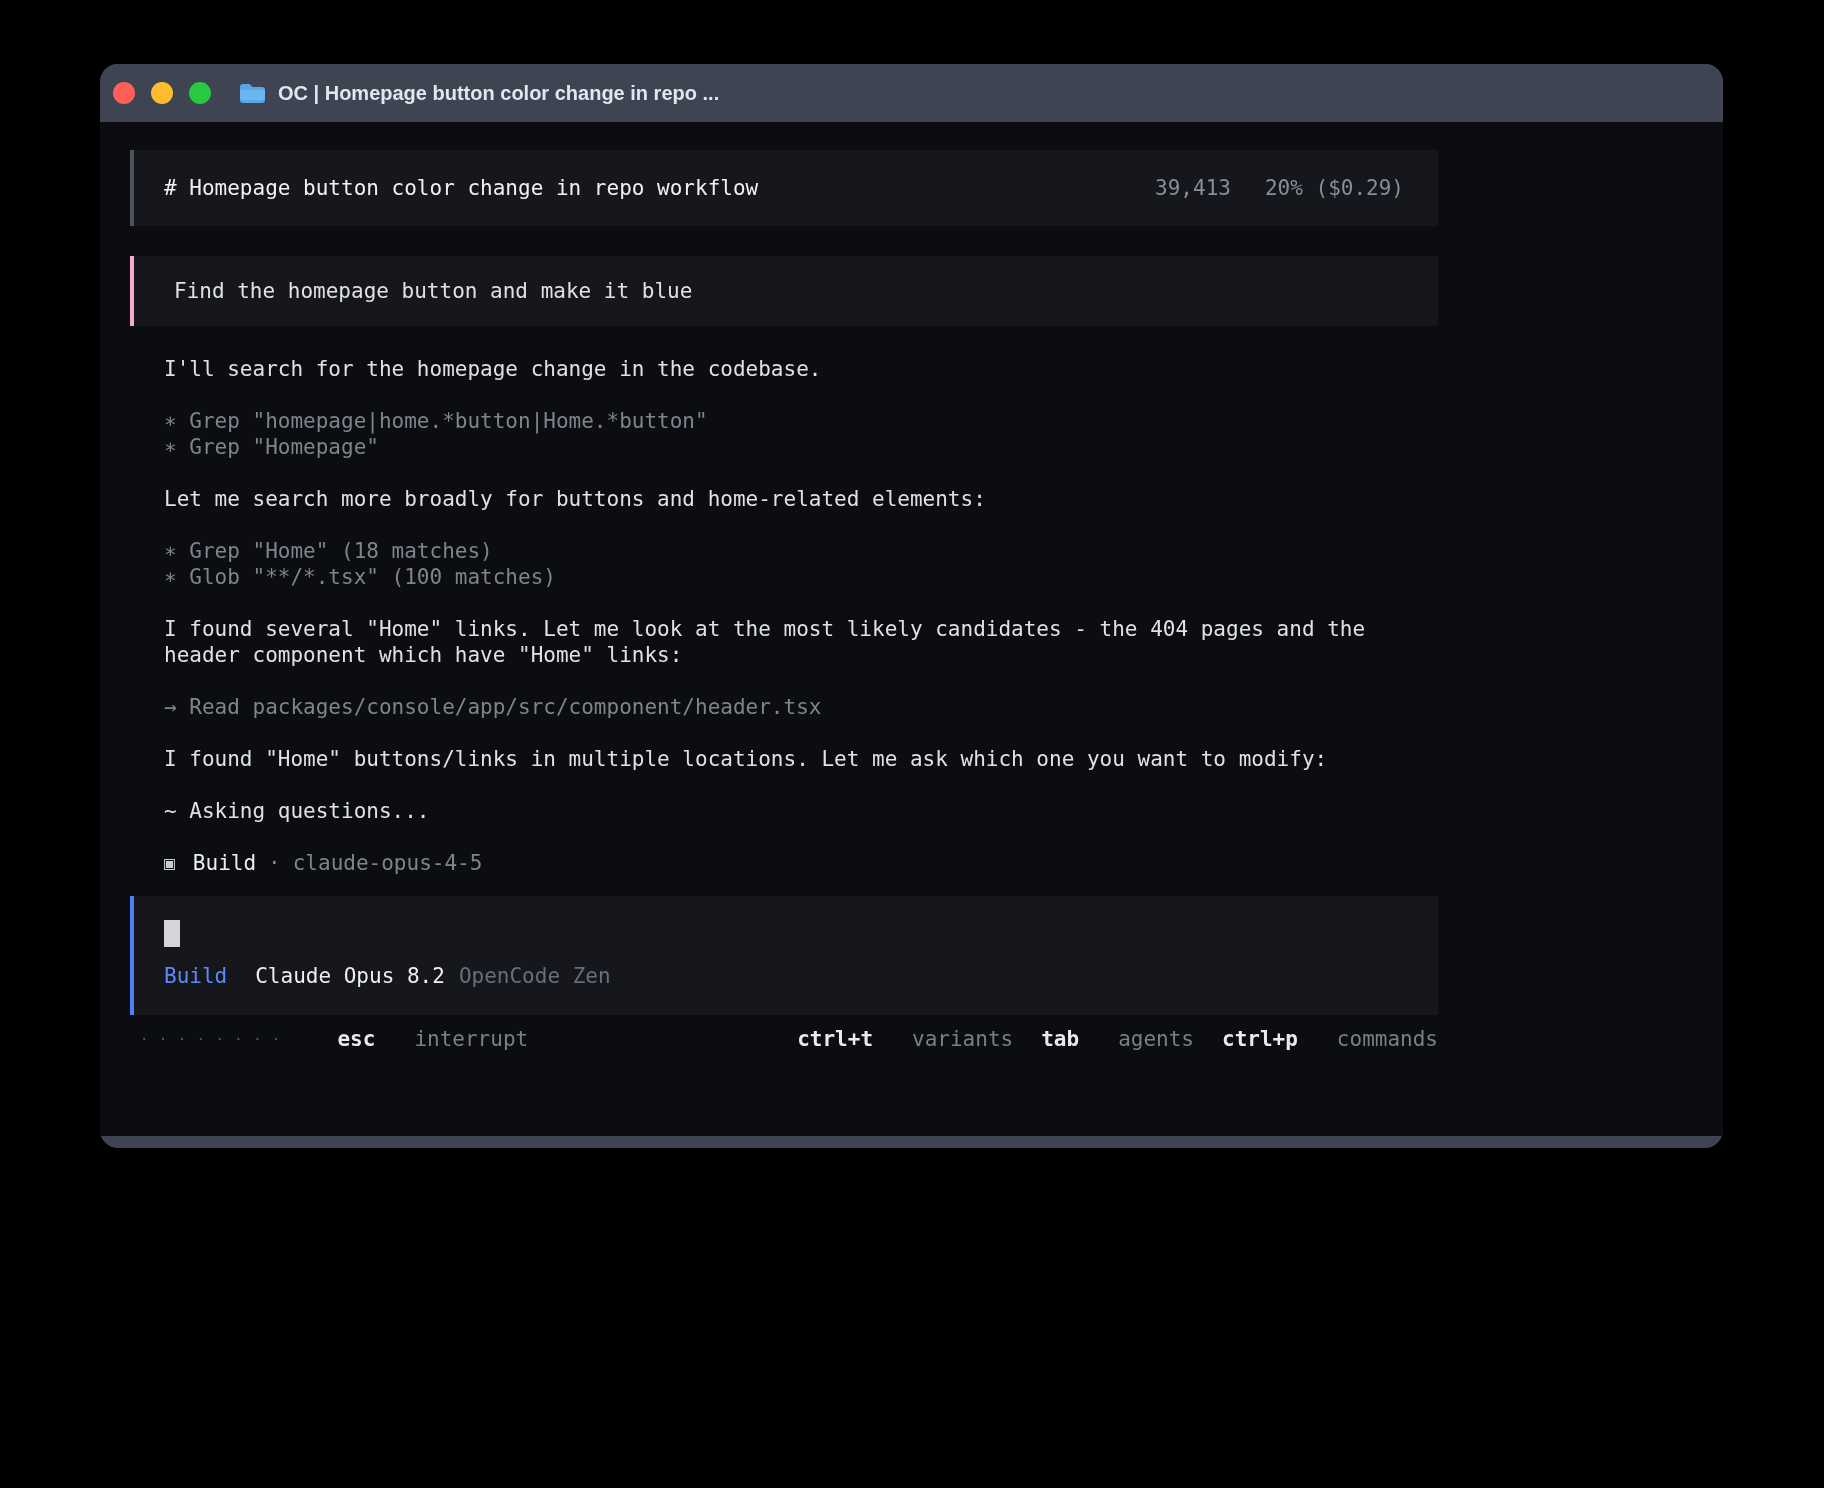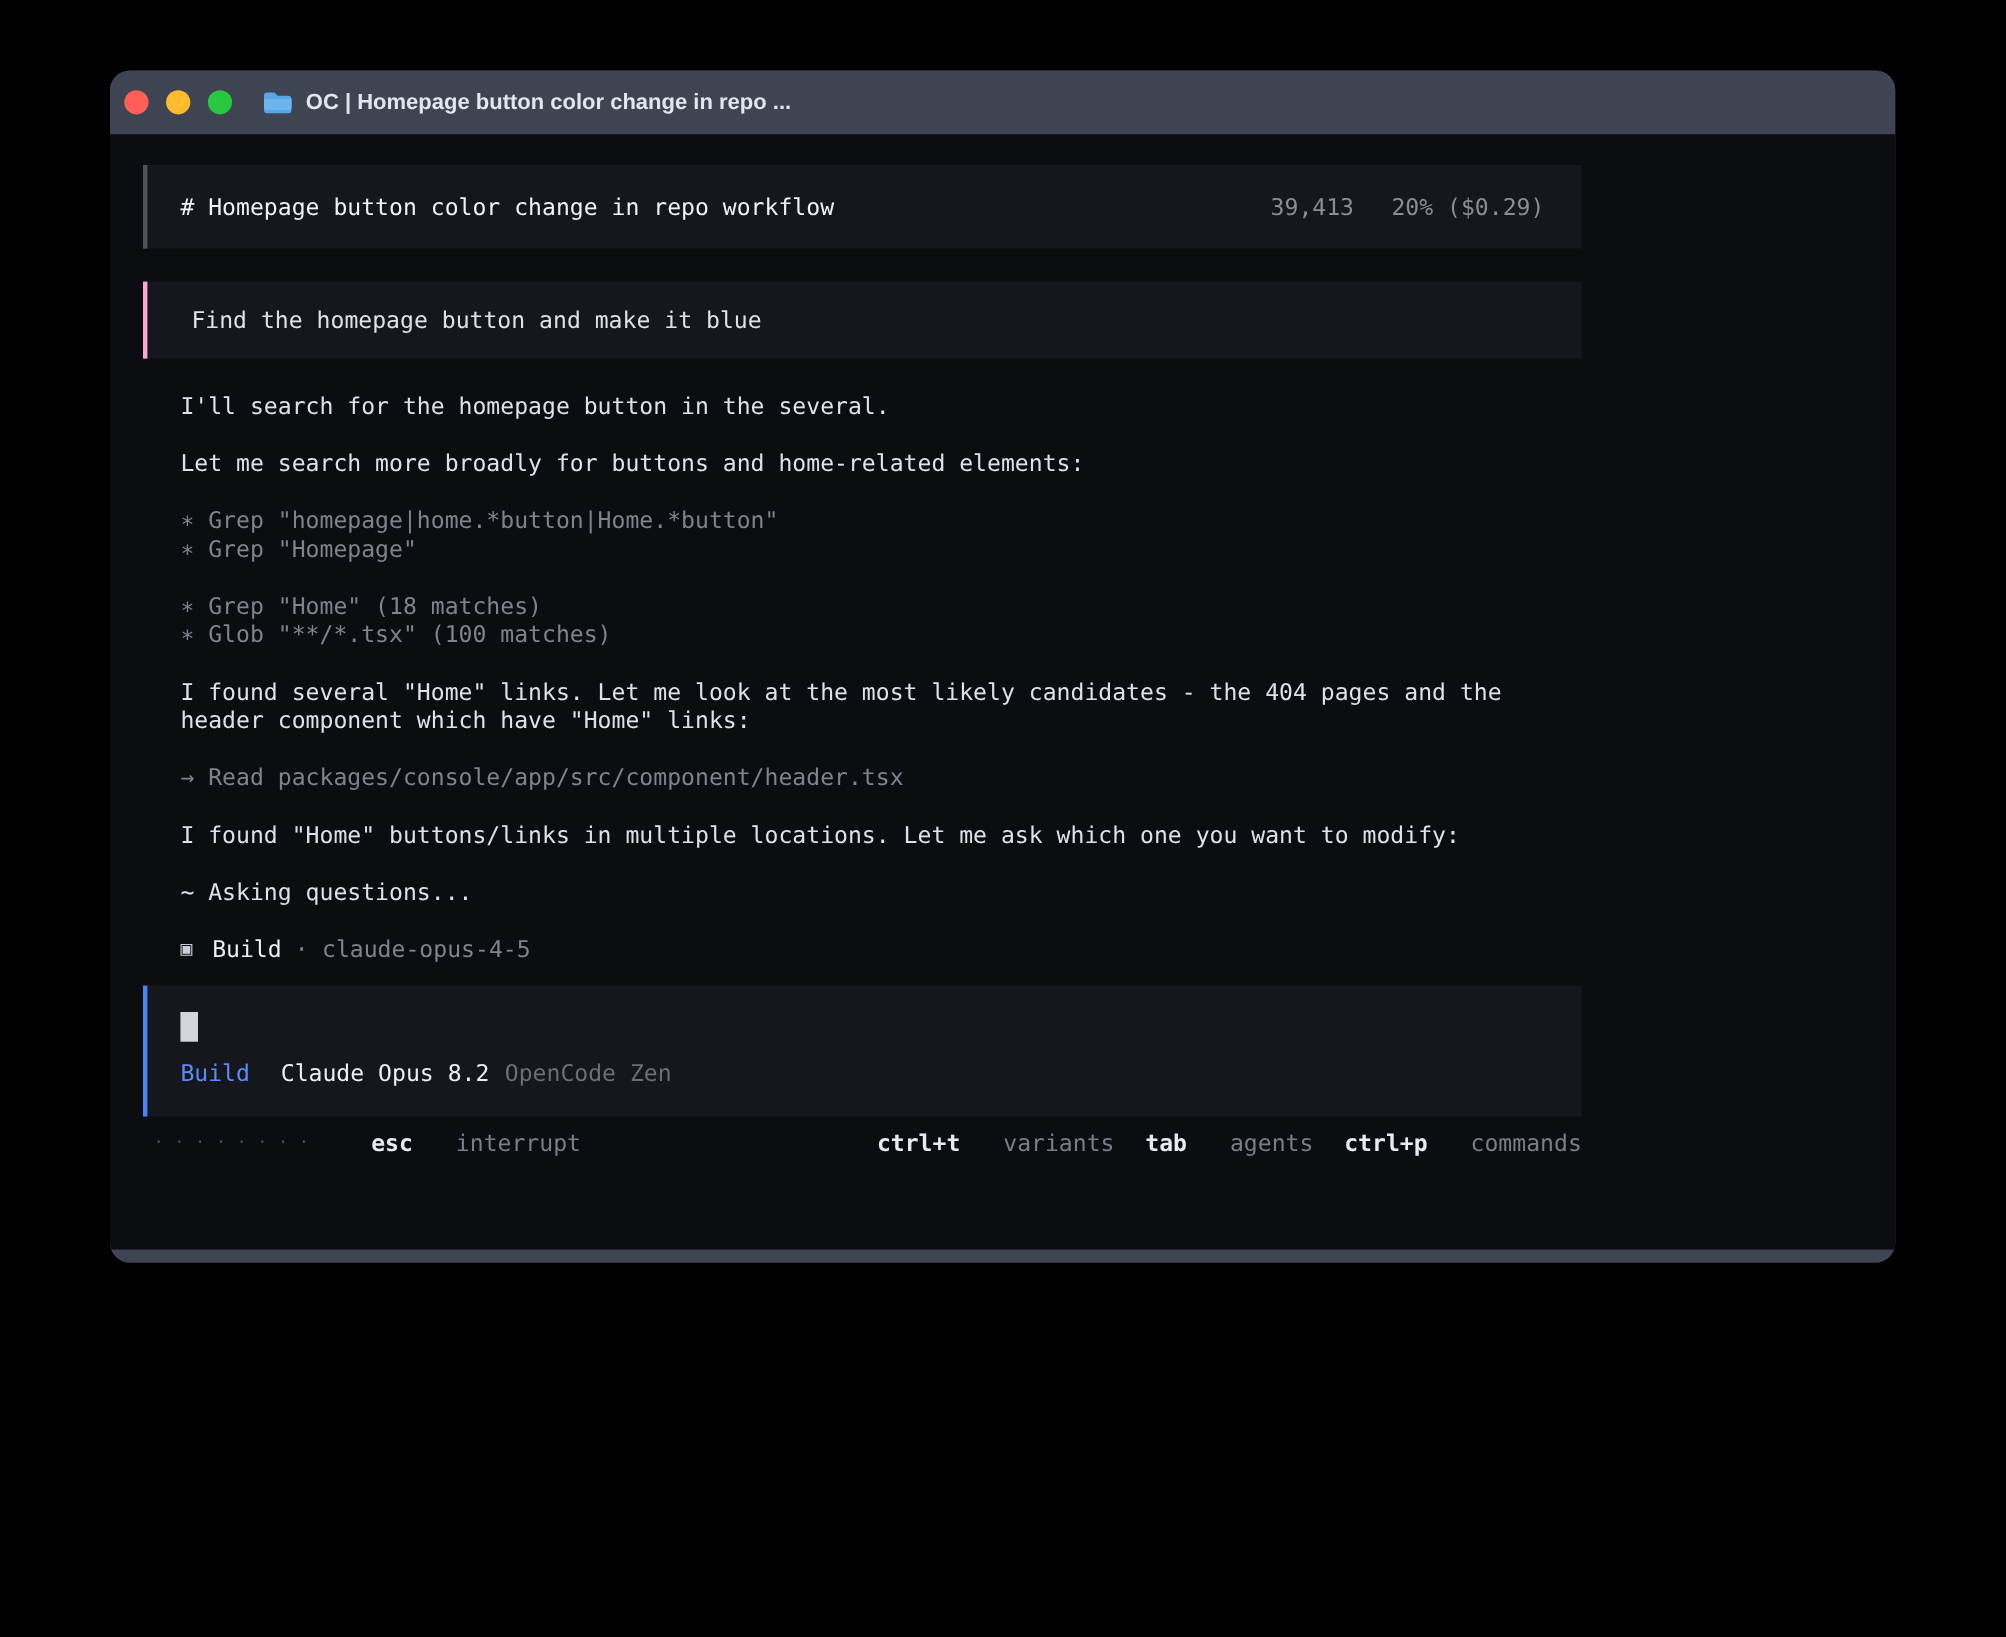--- a/index.html
+++ b/index.html
@@ -128,30 +128,30 @@
       </div>
     </div>
 
     <div class="panel user-panel">
       <div>Find the homepage button and make it blue</div>
     </div>
 
     <div class="transcript">
 
       <div class="block">
-        <div class="line">I'll search for the homepage button in the several.</div>
-      </div>
-
-      <div class="block">
-        <div class="line">Let me search more broadly for buttons and home-related elements:</div>
+        <div class="line">I'll search for the homepage change in the codebase.</div>
       </div>
 
       <div class="block">
         <div class="line tool">∗ Grep "homepage|home.*button|Home.*button"</div>
         <div class="line tool">∗ Grep "Homepage"</div>
+      </div>
+
+      <div class="block">
+        <div class="line">Let me search more broadly for buttons and home-related elements:</div>
       </div>
 
       <div class="block">
         <div class="line tool">∗ Grep "Home" (18 matches)</div>
         <div class="line tool">∗ Glob "**/*.tsx" (100 matches)</div>
       </div>
 
       <div class="block">
         <div class="wrap">I found several "Home" links. Let me look at the most likely candidates - the 404 pages and the header component which have "Home" links:</div>
       </div>

